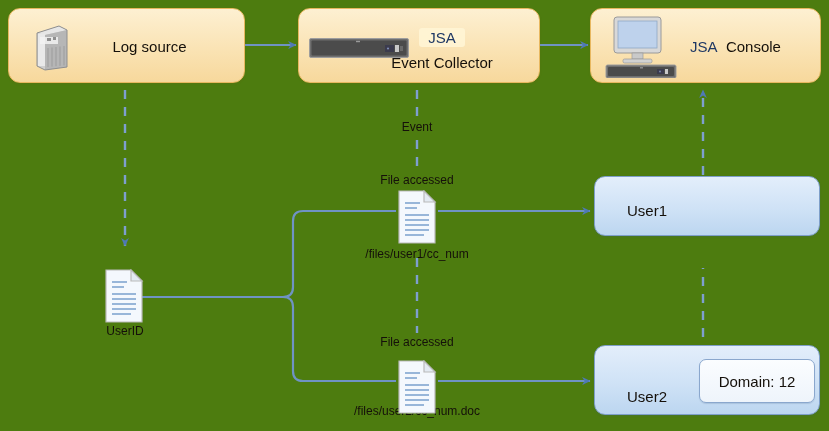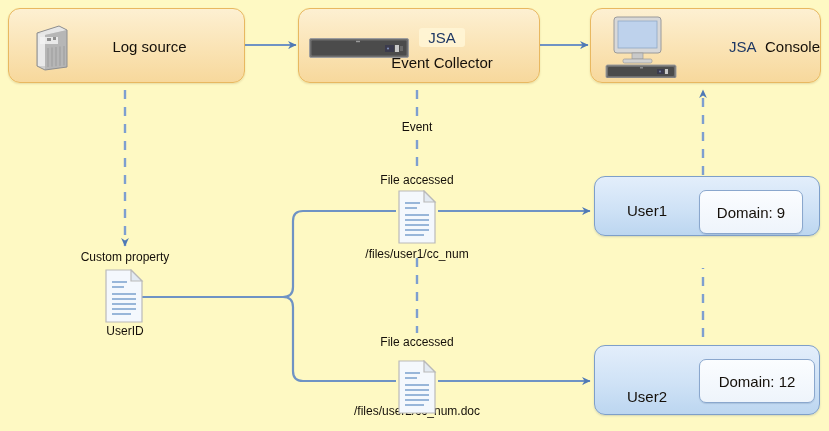--- a/index.html
+++ b/index.html
@@ -8,21 +8,21 @@
     padding: 0;
     background: #ffffff;
   }
   body {
     font-family: "Liberation Sans", sans-serif;
   }
   #canvas {
     position: relative;
     width: 829px;
     height: 431px;
-    background: #fef9c3;
+    background: #4d7c0f;
     overflow: hidden;
   }
   
   #wires {
     position: absolute;
     left: 0;
     top: 0;
     width: 829px;
     height: 431px;
     pointer-events: none;
@@ -212,47 +212,45 @@
         <rect x="13" y="5" width="39" height="27" fill="none" stroke="#8fa9c6" stroke-width=".8"></rect>
         <rect x="27" y="37" width="11" height="6" fill="#c9c9c9" stroke="#9a9a9a" stroke-width=".7"></rect>
         <rect x="18" y="43" width="29" height="4" rx="1.6" fill="#d2d2d2" stroke="#9a9a9a" stroke-width=".7"></rect>
         <rect x="1" y="49" width="70" height="13" rx="1.5" fill="#6f6f6f" stroke="#9d9d9d"></rect>
         <rect x="3" y="51" width="66" height="9" rx="1" fill="#4b4b4b"></rect>
         <rect x="35" y="51.2" width="3" height="1.2" fill="#9a9a9a"></rect>
         <rect x="52" y="53" width="7" height="5" fill="#3b3b4d"></rect>
         <rect x="60" y="53" width="3" height="5" fill="#c9c9c9"></rect>
         <circle cx="55" cy="55.5" r=".9" fill="#7d8ab0"></circle>
       </svg>
-      <div class="onode-label" style="top:29px; padding-left:60px;text-align:right;">
+      <div class="onode-label" style="top:29px; padding-left:60px;">
         <span class="brand-plain">JSA</span><span>&nbsp;&nbsp;</span><span class="console-word">Console</span>
       </div>
     </div>
   </div>
 
   <div class="bnode" style="left:594px; top:176px; width:226px; height:60px;">
     <div class="bnode-user" style="left:32px; top:25px;">User1</div>
-    <div class="bnode-domain" style="left:104px; top:13px; width:104px; height:44px;">Domain: 9</div>
   </div>
 
   <div class="bnode" style="left:594px; top:345px; width:226px; height:70px;">
     <div class="bnode-user" style="left:32px; top:42px;">User2</div>
     <div class="bnode-domain" style="left:104px; top:13px; width:116px; height:44px;">Domain: 12</div>
   </div>
 
   <div class="cap" style="left:377px; top:119px; width:80px;">Event</div>
 
   <div class="cap" style="left:357px; top:172px; width:120px;">File accessed</div>
 
   <div class="cap" style="left:337px; top:246px; width:160px;">/files/user1/cc_num</div>
 
   <div class="cap" style="left:357px; top:334px; width:120px;">File accessed</div>
 
   <div class="cap" style="left:327px; top:403px; width:180px;">/files/user2/cc_num.doc</div>
 
-  <div class="cap" style="left:58px; top:249px; width:134px;">Custom property</div>
 
   <div class="cap" style="left:85px; top:323px; width:80px;">UserID</div>
 
   <svg class="icon" style="left:396px; top:190px;" width="42" height="54" viewBox="0 0 42 54">
     <path d="M3,1 H28 L39,12 V53 H3 Z" fill="#f4f8fd" stroke="#b9b9b9" stroke-width="1.2"></path>
     <path d="M28,1 L39,12 H28 Z" fill="#e3eaf2" stroke="#b9b9b9" stroke-width="1.2"></path>
     <g stroke="#7aa0cc" stroke-width="1.5">
       <line x1="9" y1="13" x2="24" y2="13"></line>
       <line x1="9" y1="18" x2="21" y2="18"></line>
       <line x1="9" y1="25" x2="33" y2="25"></line>

